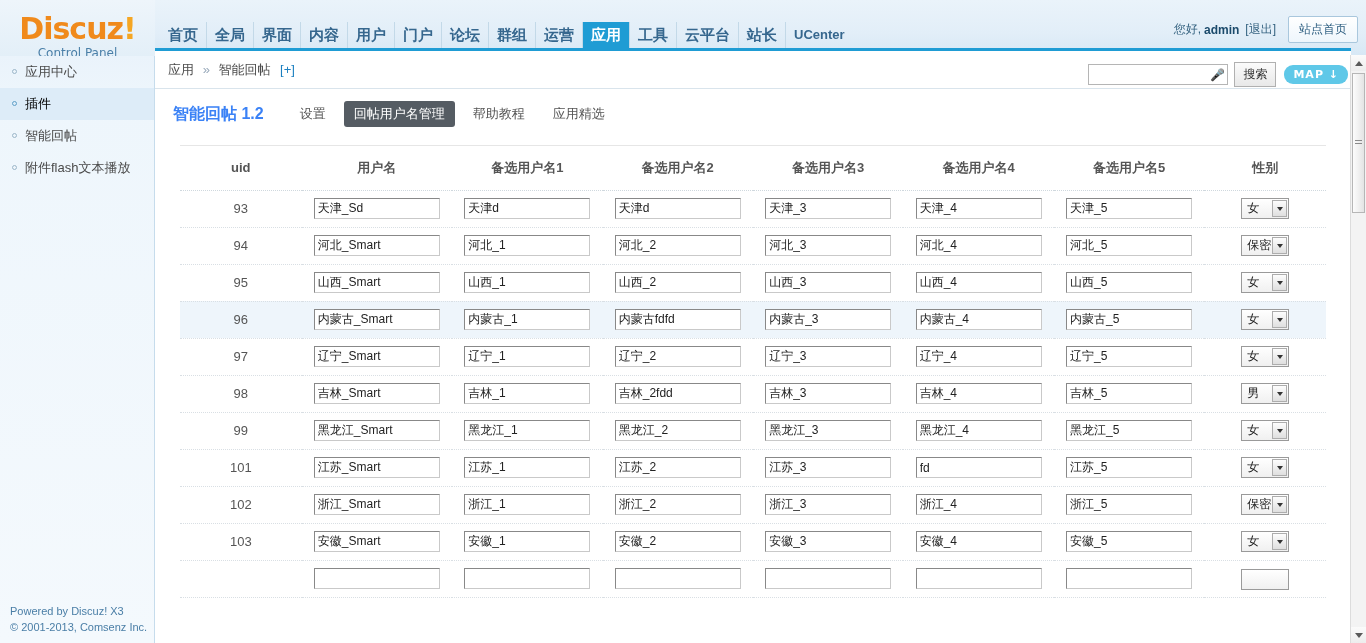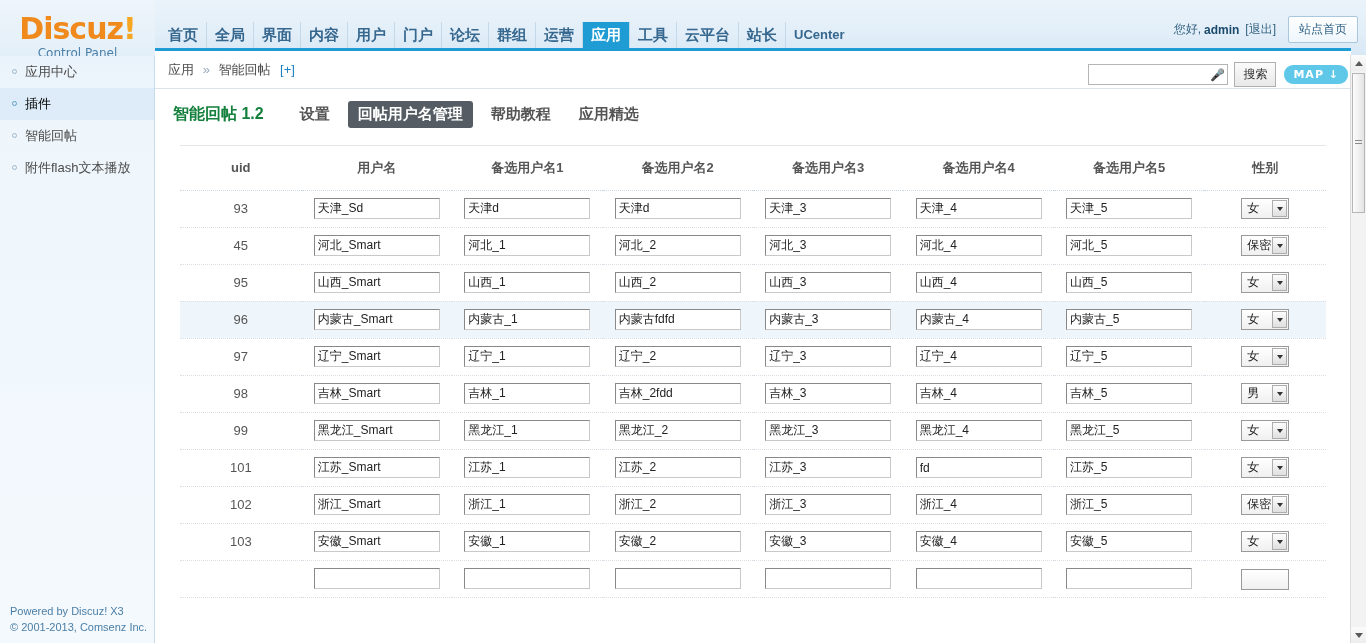--- a/index.html
+++ b/index.html
@@ -168,24 +168,24 @@
     position: absolute; left: 155px; top: 89px;
     width: 1196px; height: 554px;
     background: #ffffff;
     overflow: hidden;
   }
   #apphead {
     height: 38px; display: flex; align-items: center;
     padding-left: 18px; padding-top: 12px;
   }
   #apphead .apptitle {
-    font-size: 16px; font-weight: bold; color: #15803d; margin-right: 26px;
+    font-size: 16px; font-weight: bold; color: #3b82f6; margin-right: 26px;
   }
   #apphead .tab {
-    font-size: 15px; font-weight: bold; color: #555;
+    font-size: 13px; font-weight: normal; color: #555;
     padding: 4px 10px; margin-right: 8px; cursor: pointer;
     border-radius: 3px;
   }
   #apphead .tab.active {
     background: #555c63; color: #ffffff;
   }
 
   #tablewrap {
     margin: 18px 25px 0 25px;
     border-top: 1px solid #e6e6e6;
@@ -383,21 +383,21 @@
             <td><input type="text" class="cell" value="天津_4" style=""></td>
             <td><input type="text" class="cell" value="天津_5" style=""></td>
             <td><span class="selwrap">
                 <span class="val">女</span>
                 <span class="arrow">
                   <i></i>
                 </span>
               </span></td>
           </tr>
           <tr class="">
-            <td class="uid">45</td>
+            <td class="uid">94</td>
             <td><input type="text" class="cell" value="河北_Smart" style=""></td>
             <td><input type="text" class="cell" value="河北_1" style=""></td>
             <td><input type="text" class="cell" value="河北_2" style=""></td>
             <td><input type="text" class="cell" value="河北_3" style=""></td>
             <td><input type="text" class="cell" value="河北_4" style=""></td>
             <td><input type="text" class="cell" value="河北_5" style=""></td>
             <td><span class="selwrap">
                 <span class="val">保密</span>
                 <span class="arrow">
                   <i></i>

